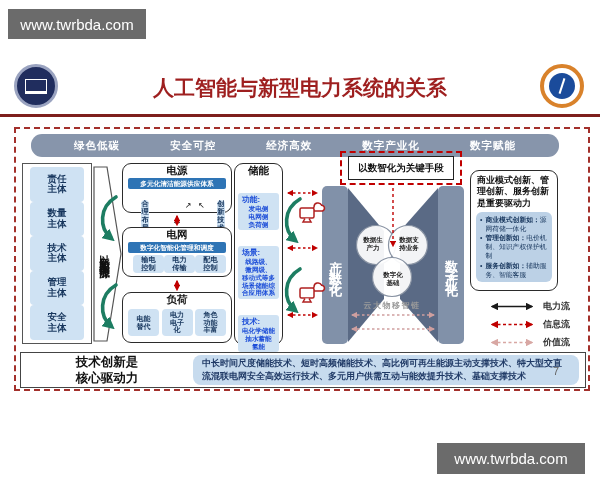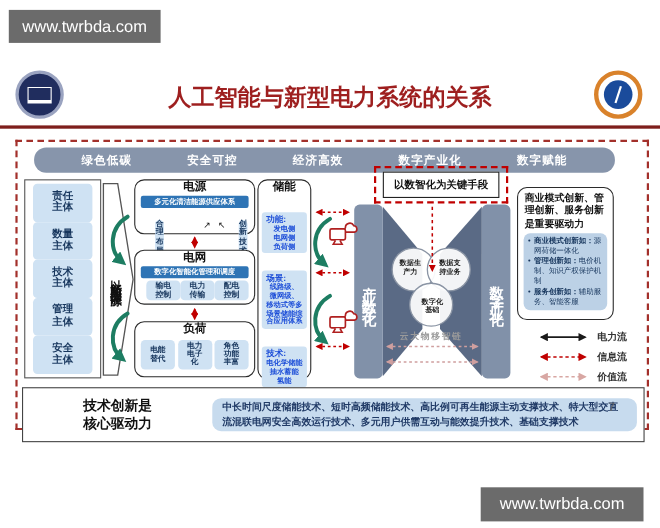--- a/index.html
+++ b/index.html
@@ -85,21 +85,21 @@
   .bullet{display:flex;gap:3px;font-size:6.8px;color:#17365d;line-height:1.35;}
   .bullet .dot{flex:0 0 auto;}
   .bullet b{font-weight:bold;}
 
   
   .legend{left:486px;top:300px;display:flex;flex-direction:column;gap:5px;z-index:3;}
   .lg-row{display:flex;align-items:center;gap:5px;}
   .lg-row span{font-size:9px;color:#333;font-weight:600;}
 
   
-  .bottom-banner{left:20px;top:352px;width:566px;height:50px;border:1.2px solid #444;background:#fff;
+  .bottom-banner{left:20px;top:352px;width:566px;height:36px;border:1.2px solid #444;background:#fff;
                  display:flex;align-items:center;z-index:2;}
   .bb-title{width:172px;text-align:center;font-weight:bold;font-size:12.5px;color:#111;line-height:1.3;}
   .bb-body{flex:1;margin:3px 6px 3px 0;background:#c7dbee;border-radius:8px;padding:2px 9px;
            font-size:9px;font-weight:600;color:#203a66;line-height:1.42;}
   .page-num{left:553px;top:365px;font-size:11px;color:#666;z-index:3;}
 
   svg.layer{position:absolute;left:0;top:0;z-index:1;pointer-events:none;}
   svg.fg{z-index:6;}
 </style>
 </head>

